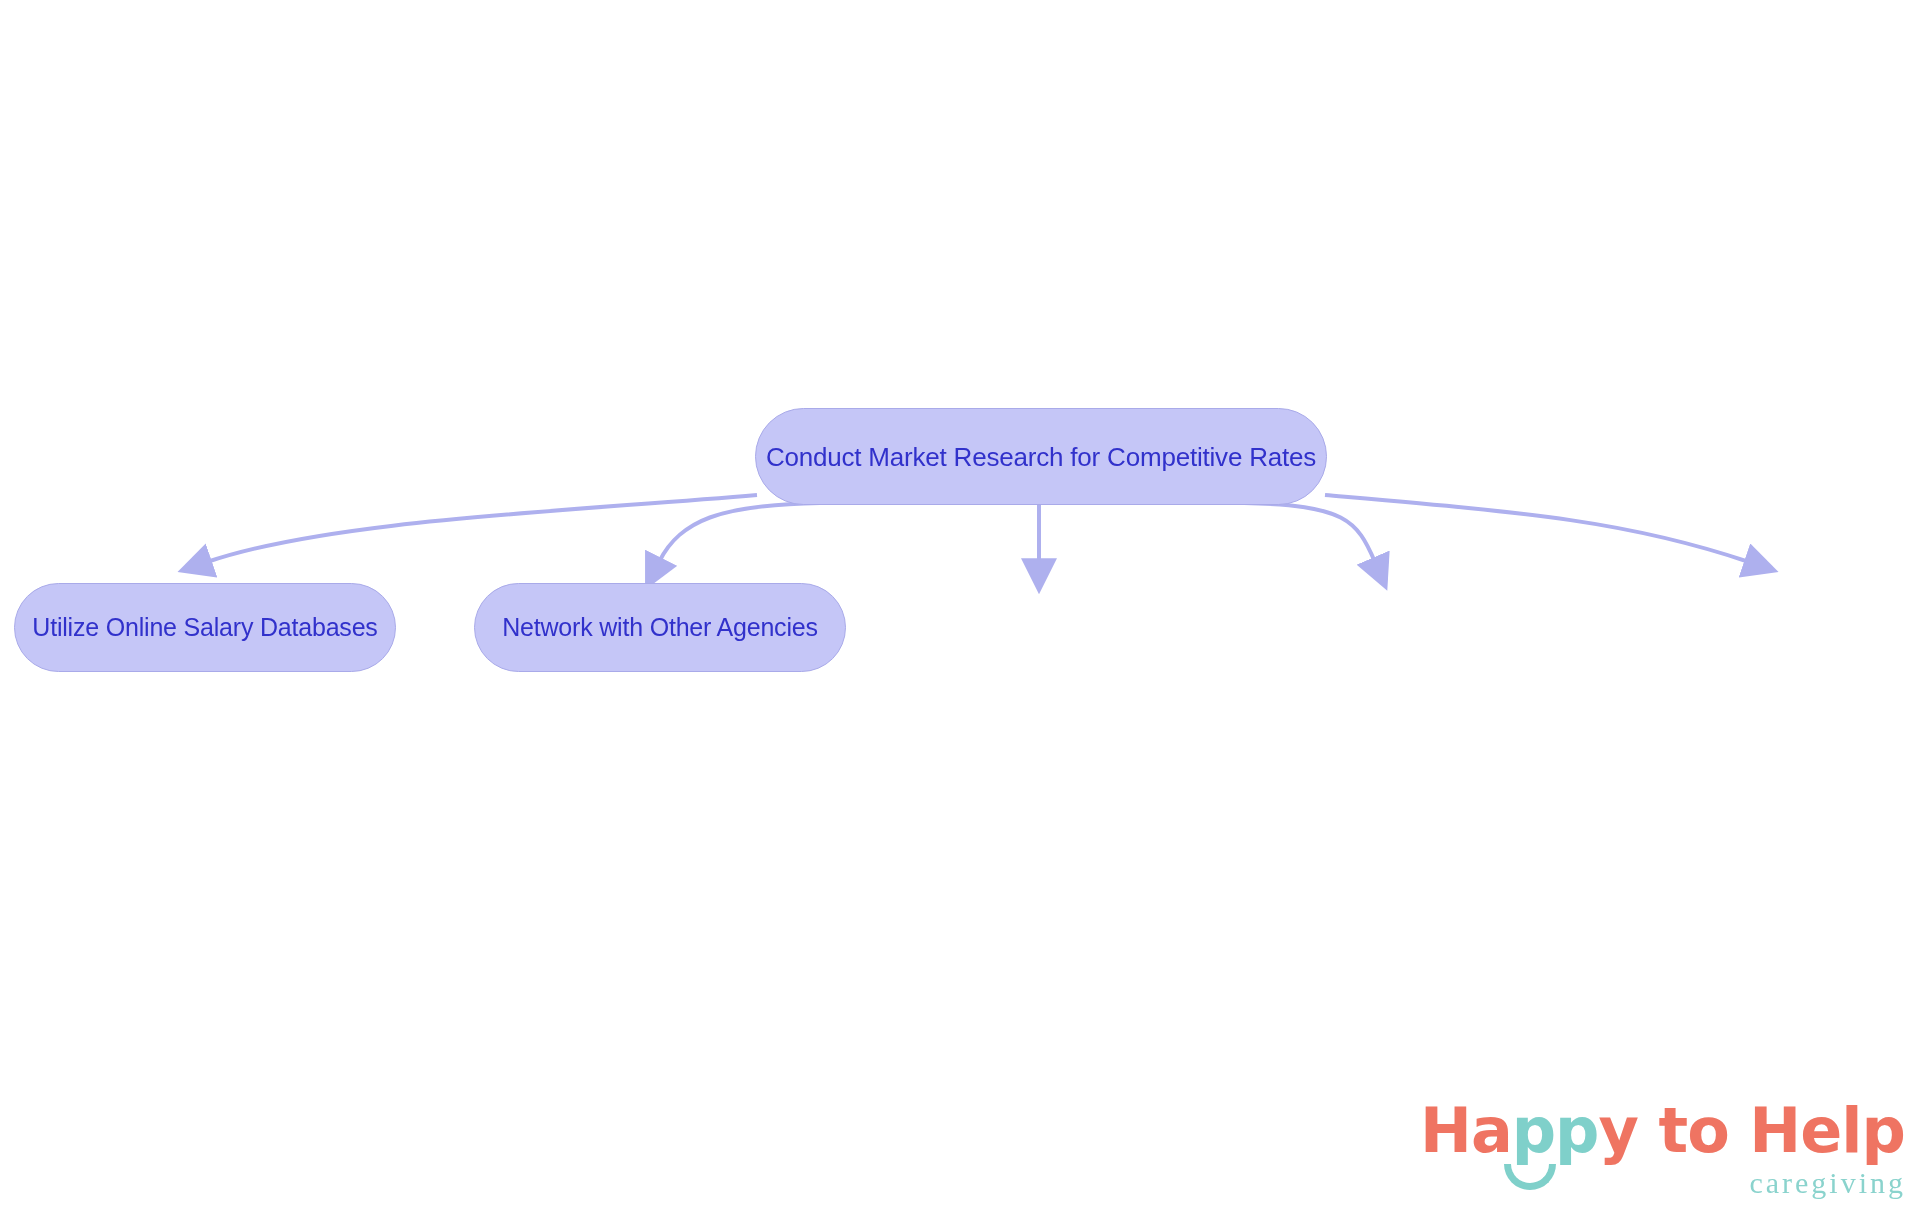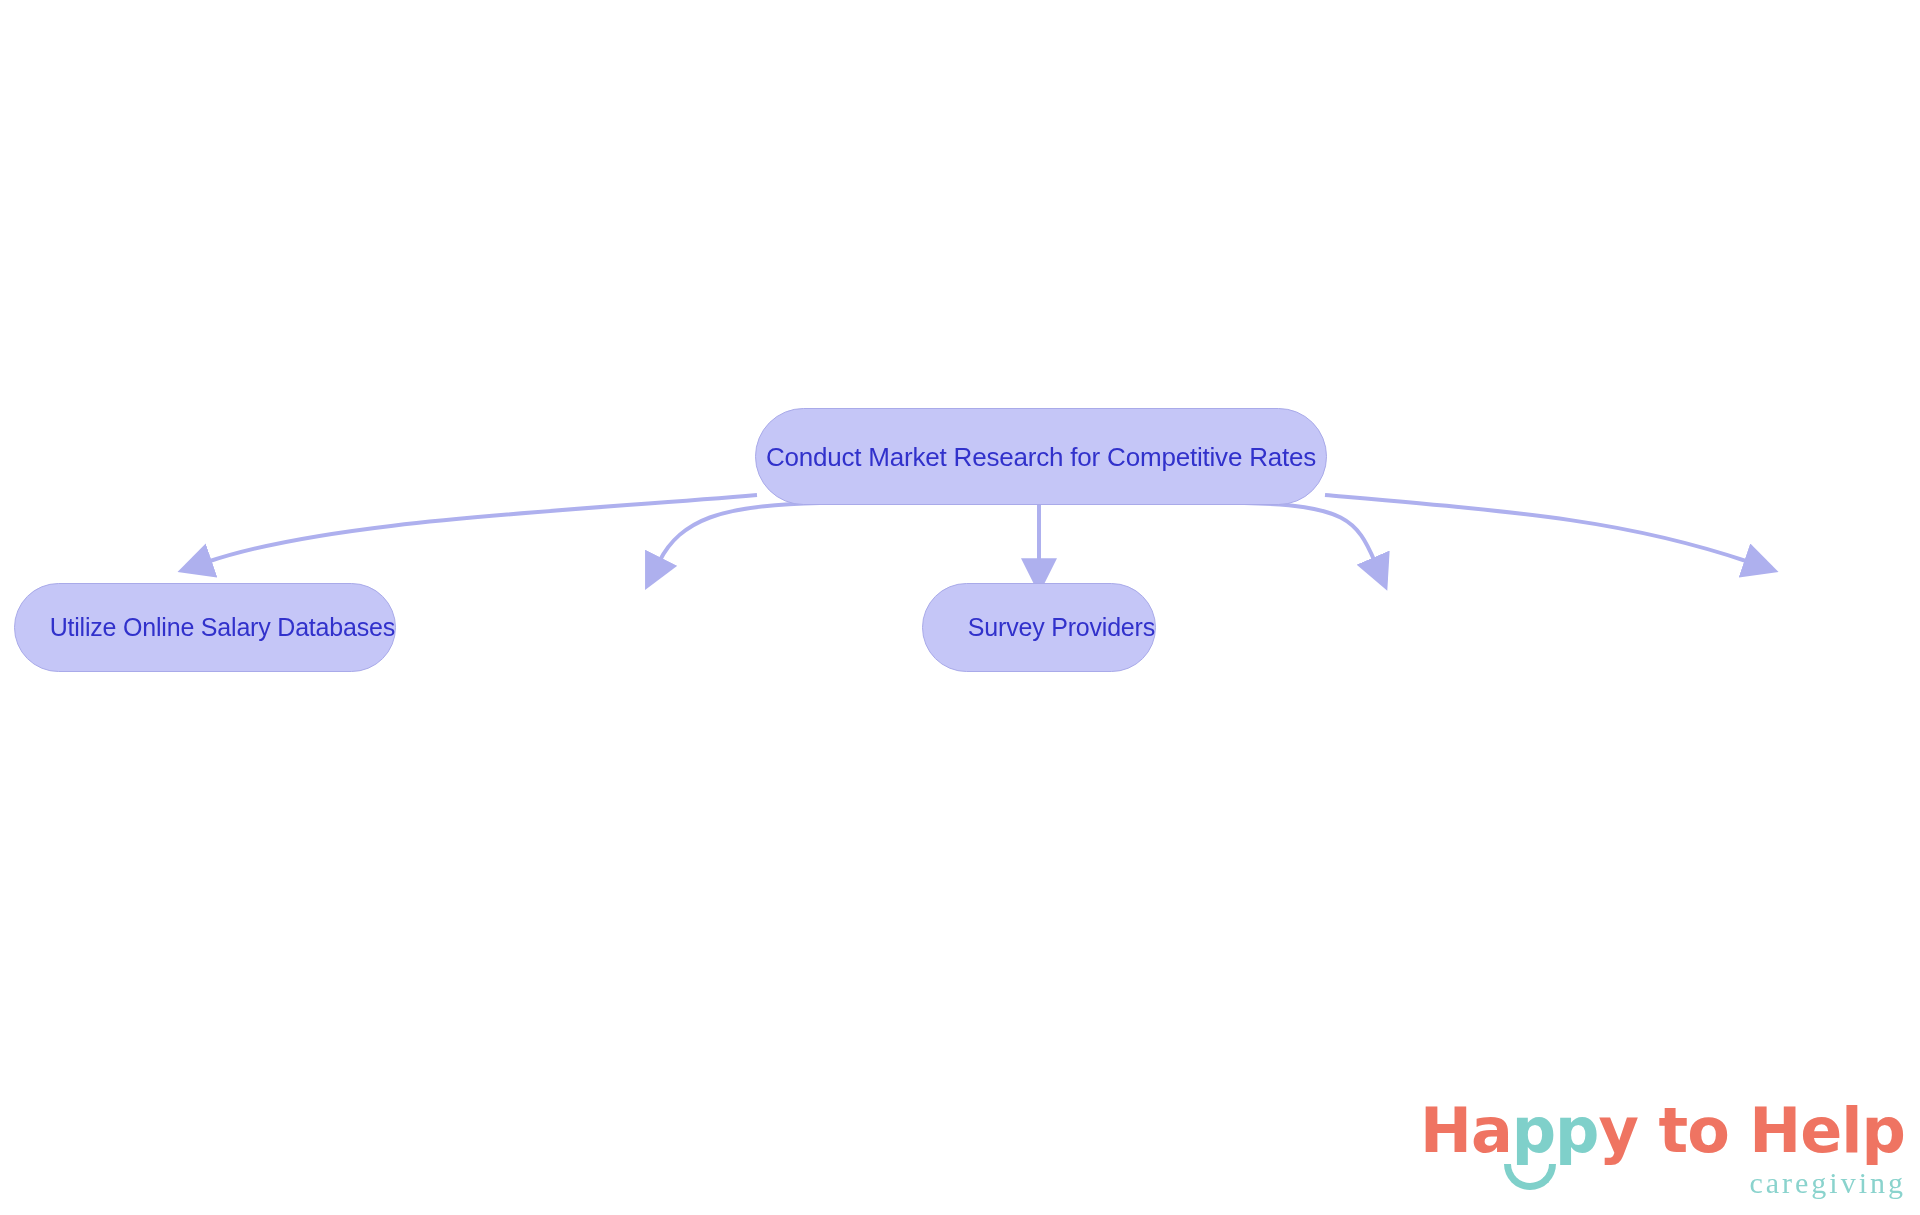--- a/index.html
+++ b/index.html
@@ -58,21 +58,20 @@
     top: 408px;
     width: 572px;
     height: 97px;
     font-size: 26px;
   }
 
   .node-leaf {
     top: 583px;
     height: 89px;
     font-size: 25px;
-    justify-content: flex-end;
   }
 
   #node-leaf-0 { left: 14px;   width: 382px; }
   #node-leaf-1 { left: 474px;  width: 372px; }
   #node-leaf-2 { left: 922px;  width: 234px; }
   #node-leaf-3 { left: 1240px; width: 270px; }
   #node-leaf-4 { left: 1590px; width: 315px; }
 
   
   #logo {
@@ -147,24 +146,24 @@
   </svg>
 
   <div class="node" id="node-root">
     <span class="node-label">Conduct Market Research for Competitive Rates</span>
   </div>
 
   <div class="node node-leaf" id="node-leaf-0">
     <span class="node-label">Utilize Online Salary Databases</span>
   </div>
 
+  <div class="node node-leaf" id="node-leaf-1">
+    <span class="node-label">Network with Other Agencies</span>
+  </div>
 
-  <div class="node node-leaf" id="node-leaf-2">
-    <span class="node-label">Survey Providers</span>
-  </div>
 
 
 
   <div id="logo">
     <div id="logo-wordmark"><span class="logo-coral">Ha</span><span class="logo-teal">pp</span><span class="logo-coral">y to Help</span></div>
     <div id="logo-smile"></div>
     <div id="logo-sub">caregiving</div>
   </div>
 
 </div>

